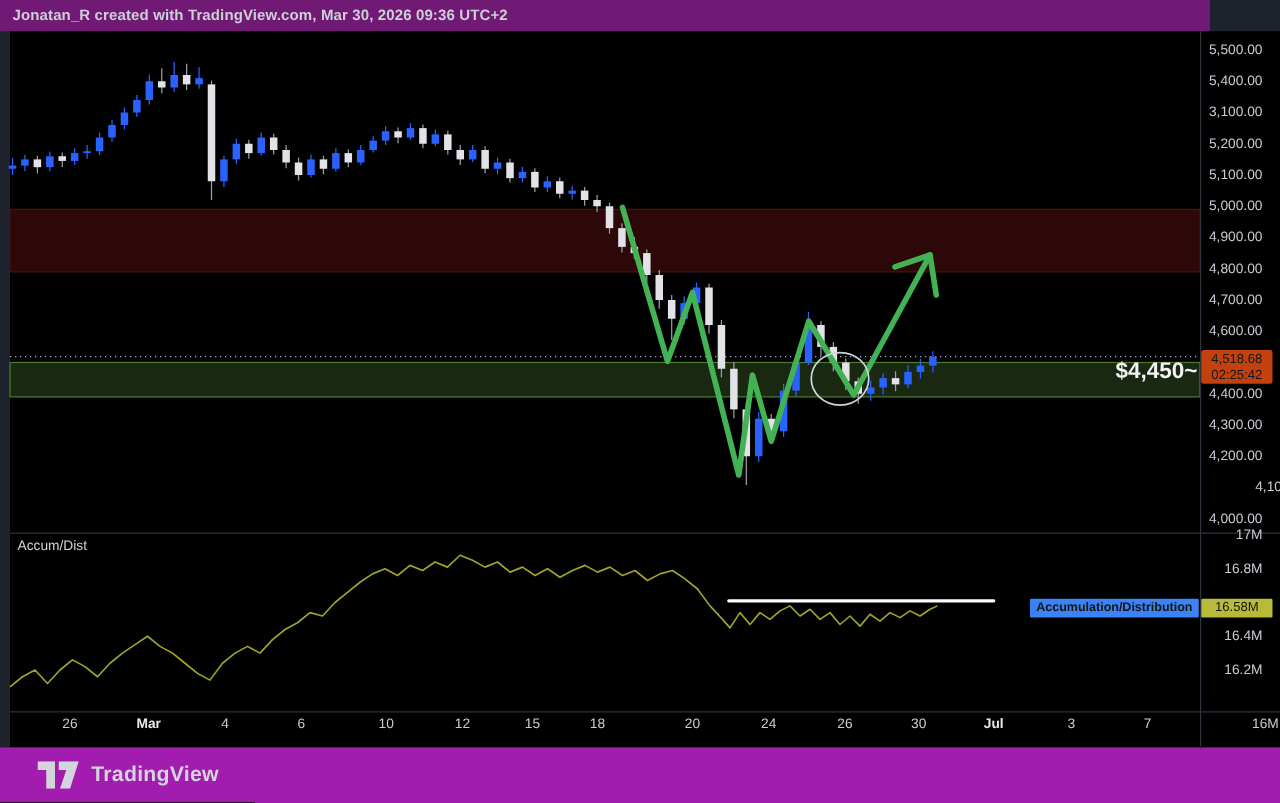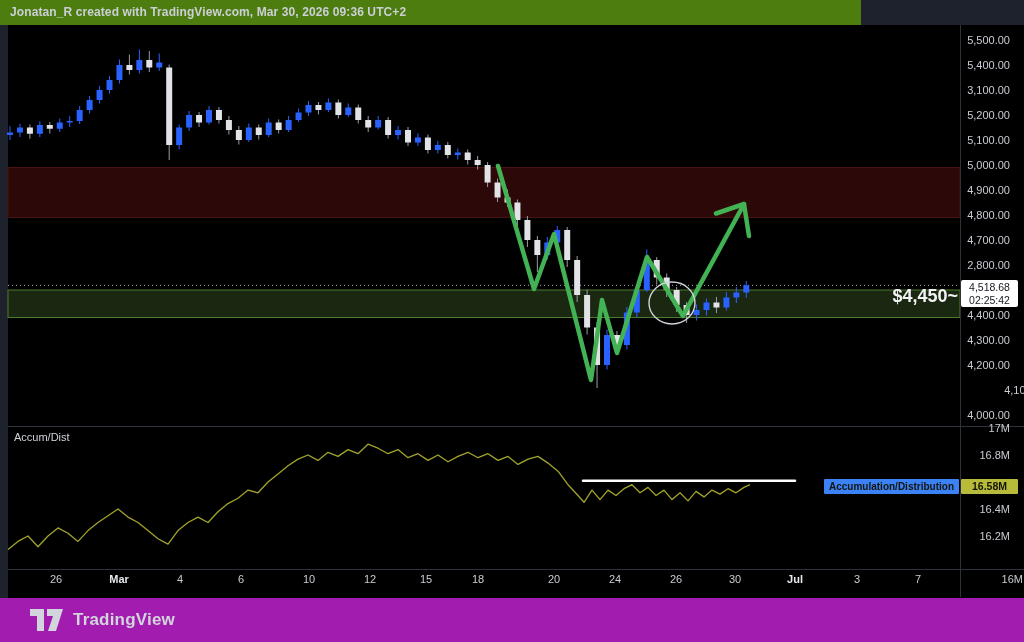--- a/index.html
+++ b/index.html
@@ -1,33 +1,33 @@
 <!DOCTYPE html>
 <html><head>
 <meta charset="utf-8">
 <style>
   html,body{margin:0;padding:0;background:#1e222d;}
   .stage{position:relative;width:1024px;height:642px;background:#1e222d;overflow:hidden;
          font-family:"Liberation Sans",sans-serif;-webkit-font-smoothing:antialiased;}
-  .topbar{position:absolute;left:0;top:0;width:861px;height:25px;background:#4d7c0f;}
+  .topbar{position:absolute;left:0;top:0;width:968px;height:25px;background:#701a75;}
   .credit{position:absolute;left:10px;top:5px;font-size:12px;font-weight:700;color:#ccd0d6;letter-spacing:.1px;}
   .chart-bg{position:absolute;left:8px;top:25px;width:1016px;height:573px;background:#000;}
   svg.overlay{position:absolute;left:0;top:0;width:1024px;height:642px;}
   .lbl{position:absolute;color:#c9ccd3;font-size:11px;line-height:12px;white-space:nowrap;}
   .ptick{left:960px;width:50px;text-align:right;}
   .ttick{top:573px;transform:translateX(-50%);}
   .ttick.bold{font-weight:700;color:#e6e8ec;}
   .pane-title{position:absolute;left:14px;top:431px;font-size:11px;color:#d1d4dc;}
   .target-label{position:absolute;right:66px;top:264px;font-size:18px;font-weight:700;color:#f2f3f5;margin-top:22px;}
-  .price-badge{position:absolute;left:961px;top:280px;width:57px;height:27px;background:#ffffff;
+  .price-badge{position:absolute;left:961px;top:280px;width:57px;height:27px;background:#c2410c;
                border-radius:2px;color:#14171f;text-align:center;font-size:10.5px;line-height:13px;font-weight:400;padding-top:1px;box-sizing:border-box;}
   .ind-badge-label{position:absolute;right:65px;top:479px;height:15px;line-height:15px;padding:0 5px;
                    background:#3b82f6;color:#15150a;font-size:10px;font-weight:700;border-radius:1px;}
   .ind-badge-value{position:absolute;left:961px;top:479px;width:57px;height:15px;line-height:15px;text-align:center;
-                   background:#b8ba3a;color:#15150a;font-size:10.5px;font-weight:700;border-radius:1px;}
+                   background:#b8ba3a;color:#15150a;font-size:10.5px;font-weight:400;border-radius:1px;}
   .bottombar{position:absolute;left:0;top:598px;width:1024px;height:44px;background:#a21caf;display:flex;align-items:center;}
   .brand{display:flex;align-items:center;margin-left:30px;gap:9px;}
   .brand-text{color:#d2d5db;font-size:17px;font-weight:700;letter-spacing:.2px;}
 </style>
 </head>
 <body>
 
 <div class="stage">
   <div class="topbar">
     <div class="credit">Jonatan_R created with TradingView.com, Mar 30, 2026 09:36 UTC+2</div>
@@ -202,21 +202,21 @@
   <div id="labels">
       <div class="lbl ptick" style="top: 34px;">5,500.00</div>
       <div class="lbl ptick" style="top: 59px;">5,400.00</div>
       <div class="lbl ptick" style="top: 84px;">3,100.00</div>
       <div class="lbl ptick" style="top: 109px;">5,200.00</div>
       <div class="lbl ptick" style="top: 134px;">5,100.00</div>
       <div class="lbl ptick" style="top: 159px;">5,000.00</div>
       <div class="lbl ptick" style="top: 184px;">4,900.00</div>
       <div class="lbl ptick" style="top: 209px;">4,800.00</div>
       <div class="lbl ptick" style="top: 234px;">4,700.00</div>
-      <div class="lbl ptick" style="top: 259px;">2,800.00</div>
+      <div class="lbl ptick" style="top: 259px;">4,600.00</div>
       <div class="lbl ptick" style="top: 309px;">4,400.00</div>
       <div class="lbl ptick" style="top: 334px;">4,300.00</div>
       <div class="lbl ptick" style="top: 359px;">4,200.00</div>
       <div class="lbl ptick" style="top: 384px; padding-left: 37px;">4,100.00</div>
       <div class="lbl ptick" style="top: 409px;">4,000.00</div>
       <div class="lbl ptick" style="top: 422px;">17M</div>
       <div class="lbl ptick" style="top: 449px;">16.8M</div>
       <div class="lbl ptick" style="top: 503px;">16.4M</div>
       <div class="lbl ptick" style="top: 530px;">16.2M</div>
       <div class="lbl ptick" style="top: 573px; padding-left: 13px;">16M</div>

